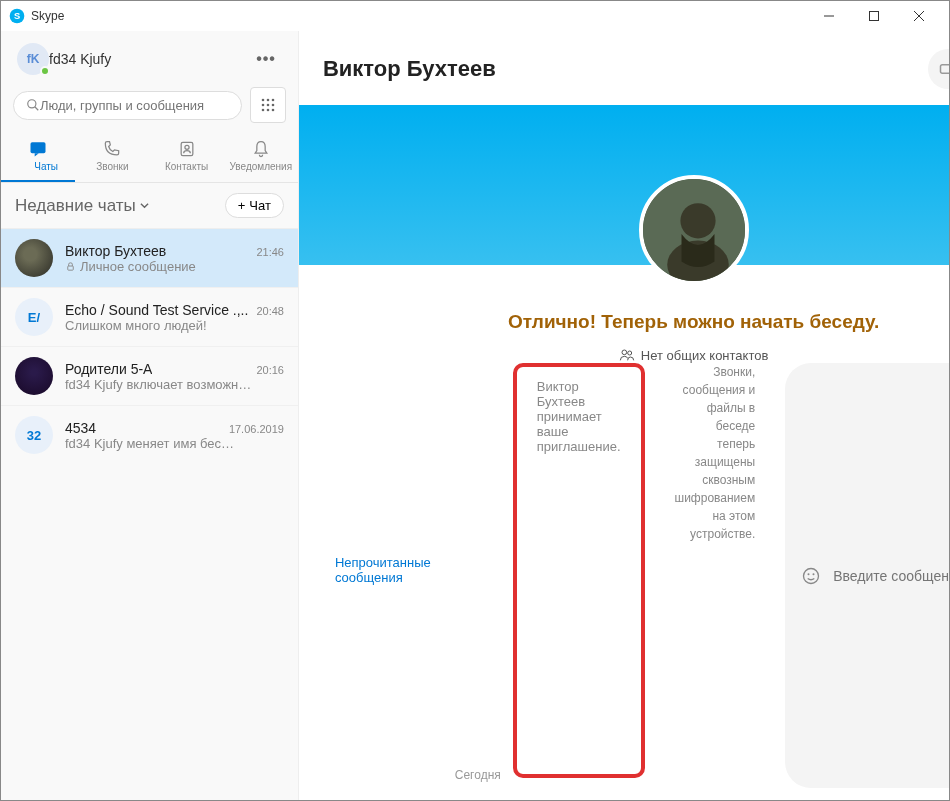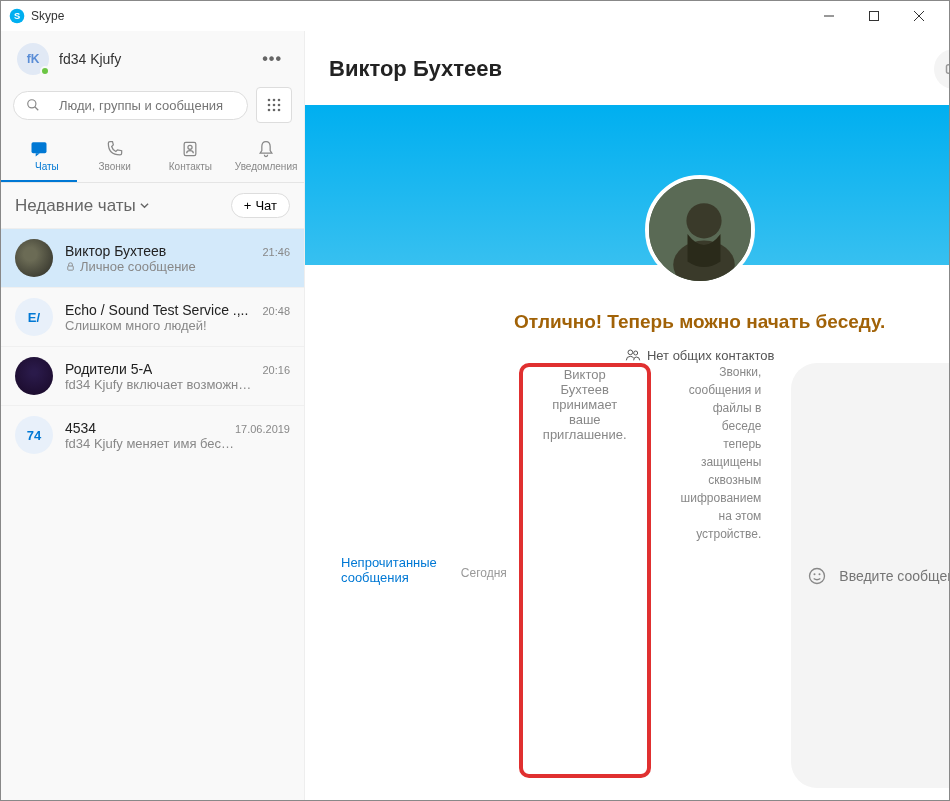--- a/index.html
+++ b/index.html
@@ -4,27 +4,27 @@
 <style>
 * { margin: 0; padding: 0; box-sizing: border-box; font-family: "Segoe UI", Arial, sans-serif; }
 body { background: #fff; width: 950px; height: 801px; overflow: hidden; border: 1px solid #888; }
 .titlebar { height: 30px; display: flex; align-items: center; padding: 0 8px; background: #fff; }
 .titlebar-icon { width: 16px; height: 16px; margin-right: 6px; }
 .titlebar-title { font-size: 12px; color: #333; flex: 1; }
 .winctrl { display: flex; gap: 0; }
 .winctrl div { width: 45px; height: 30px; display: flex; align-items: center; justify-content: center; }
 .body { display: flex; height: calc(801px - 30px); }
 .sidebar { width: 330px; background: #f9f9f9; display: flex; flex-direction: column; border-right: 1px solid #eee; }
-.profile-row { display: flex; align-items: center; padding: 12px 16px; gap: 10px; }
+.profile-row { display: flex; align-items: center; padding: 12px 16px; gap: 0; }
 .avatar-sm { width: 32px; height: 32px; border-radius: 50%; background: #e1e9f5; color: #5a8dd6; display: flex; align-items: center; justify-content: center; font-size: 12px; font-weight: 600; position: relative; }
 .status-dot { position: absolute; bottom: -1px; right: -1px; width: 10px; height: 10px; border-radius: 50%; background: #6cc644; border: 2px solid #f9f9f9; }
 .profile-name { flex: 1; font-size: 14px; color: #333; }
 .more-dots { font-size: 16px; color: #666; padding: 0 6px; letter-spacing: 1px; font-weight: bold; }
 .search-row { display: flex; align-items: center; padding: 0 12px 10px 12px; gap: 8px; }
-.search-box { flex: 1; display: flex; align-items: center; background: #fff; border: 1px solid #ddd; border-radius: 18px; padding: 6px 12px; gap: 19px; }
+.search-box { flex: 1; display: flex; align-items: center; background: #fff; border: 1px solid #ddd; border-radius: 18px; padding: 6px 12px; gap: 0; }
 .search-box input { border: none; outline: none; flex: 1; font-size: 13px; background: transparent; color: #888; }
 .dial-btn { width: 36px; height: 36px; border: 1px solid #ddd; border-radius: 4px; display: flex; align-items: center; justify-content: center; background: #fff; }
 .tabs { display: flex; border-bottom: 1px solid #e5e5e5; }
 .tab { flex: 1; display: flex; flex-direction: column; align-items: center; padding: 6px 0 8px 0; gap: 2px; cursor: pointer; }
 .tab-label { font-size: 10px; color: #888; }
 .tab.active .tab-label { color: #0078d4; margin-left: 16px; }
 .tab.active { border-bottom: 2px solid #0078d4; }
 .tab svg { width: 20px; height: 20px; }
 .recents-row { display: flex; align-items: center; padding: 10px 14px; border-bottom: 1px solid #eee; }
 .recents-label { font-size: 17px; color: #666; display: flex; align-items: center; gap: 4px; }
@@ -45,24 +45,24 @@
 .hdr-btn { width: 40px; height: 40px; border-radius: 50%; background: #f4f4f4; display: flex; align-items: center; justify-content: center; margin-left: 8px; cursor: pointer; }
 .banner { height: 160px; background: linear-gradient(180deg, #00aff0 0%, #37c0f0 100%); position: relative; }
 .big-avatar { width: 110px; height: 110px; border-radius: 50%; border: 4px solid #fff; position: absolute; left: 50%; top: 70px; transform: translateX(-50%); background: #4a5a45; overflow: hidden; }
 .intro { margin-top: 46px; text-align: center; padding: 0 24px; }
 .intro-title { font-size: 19px; font-weight: 600; color: #a16207; }
 .intro-sub { margin-top: 14px; font-size: 13px; color: #555; display: flex; align-items: center; justify-content: center; gap: 6px; }
 .conv-body { flex: 1; display: flex; flex-direction: row; justify-content: flex-end; padding: 0 24px 14px 24px; }
 .unread-div { display: flex; align-items: center; gap: 12px; margin-bottom: 12px; }
 .unread-div .line { flex: 1; height: 1px; background: #0078d4; }
 .unread-div .txt { color: #0078d4; font-size: 13px; }
-.date-div { display: flex; align-items: center; gap: 12px; margin-bottom: 6px; }
+.date-div { display: flex; align-items: flex-end; gap: 12px; margin-bottom: 6px; }
 .date-div .line { flex: 1; height: 1px; background: #e0e0e0; }
 .date-div .txt { color: #999; font-size: 12px; }
-.highlighted { border: 4px solid #e03030; border-radius: 10px; padding: 0 20px; text-align: center; color: #888; font-size: 13px; margin-bottom: 10px; }
+.highlighted { border: 4px solid #e03030; border-radius: 10px; padding: 12px 20px; text-align: left; color: #888; font-size: 13px; margin-bottom: 10px; }
 .enc-note { text-align: right; color: #888; font-size: 12px; line-height: 1.5; margin-bottom: 14px; padding: 0 30px; }
 .composer { display: flex; align-items: center; background: #f4f4f4; border-radius: 26px; padding: 10px 16px; gap: 12px; }
 .composer input { flex: 1; border: none; background: transparent; outline: none; font-size: 14px; color: #888; }
 .icon-muted { color: #888; }
 </style>
 </head>
 <body>
 
 <div class="titlebar">
   <svg class="titlebar-icon" viewBox="0 0 24 24">
@@ -205,21 +205,21 @@
               <span class="chat-name">Родители 5-А</span>
               <span class="chat-time">20:16</span>
             </div>
           <div class="chat-preview">
               <span>fd34 Kjufy включает возможн…</span>
             </div>
         </div>
       </div>
       <div class="chat-item">
         <div class="chat-avatar" style="background:#e8f0fa;color:#0078d4;">
-            <span>74</span>
+            <span>32</span>
           </div>
         <div class="chat-info">
           <div class="chat-header-row">
               <span class="chat-name">4534</span>
               <span class="chat-time">17.06.2019</span>
             </div>
           <div class="chat-preview">
               <span>fd34 Kjufy меняет имя бес…</span>
             </div>
         </div>

